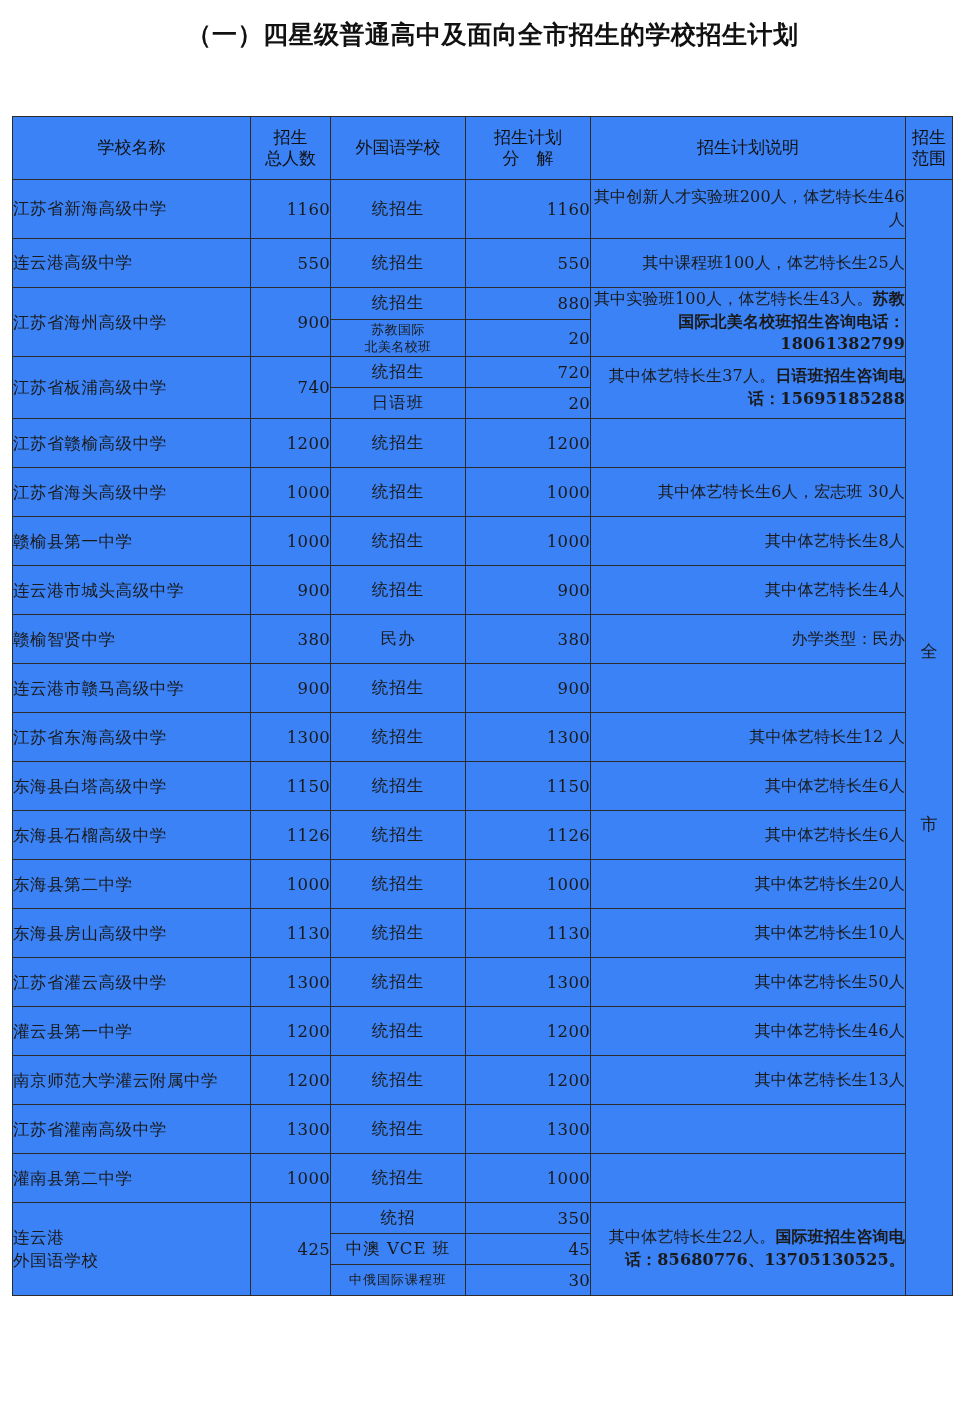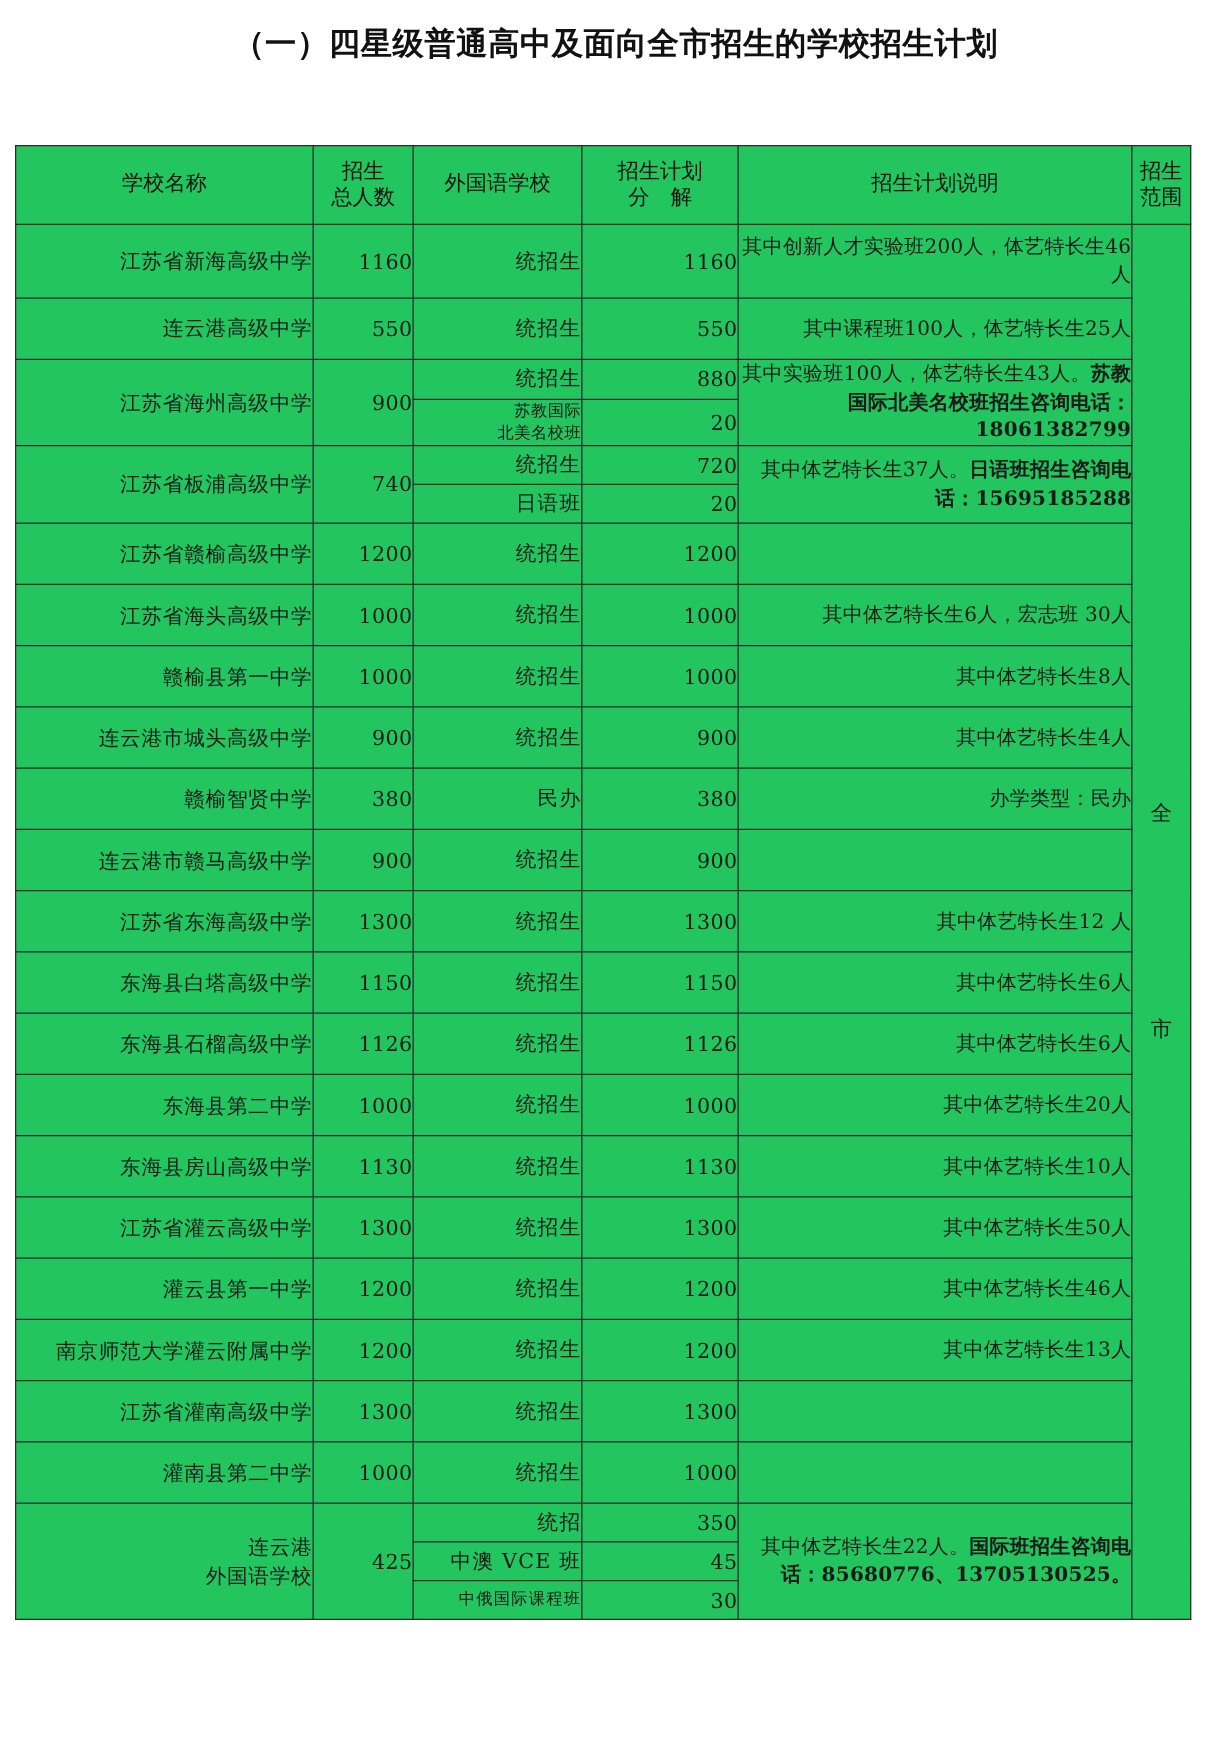--- a/index.html
+++ b/index.html
@@ -35,21 +35,21 @@
   .table-wrap {
     position: absolute;
     left: 12px;
     top: 116px;
     width: 940px;
   }
   table.plan {
     border-collapse: collapse;
     width: 940px;
     table-layout: fixed;
-    background: #22c55e;
+    background: #3b82f6;
   }
   table.plan td, table.plan th {
     border: 1px solid #2b2b2b;
     padding: 0;
     vertical-align: middle;
     font-weight: normal;
   }
   
   col.c-school { width: 238px; }
   col.c-total  { width: 80px; }
@@ -63,34 +63,34 @@
     text-align: center;
     font-family: "DejaVu Sans", "Liberation Sans", sans-serif;
     font-size: 17px;
     font-weight: bold;
     line-height: 1.25;
     color: #111;
   }
   thead td .hl2 { display: block; }
 
   td.school {
-    text-align: right;
+    text-align: left;
     font-size: 16.5px;
     line-height: 1.4;
     padding: 2px 4px;
     letter-spacing: 0.6px;
   }
   td.school .line { display: block; }
   td.num {
     text-align: right;
     font-size: 16.5px;
     letter-spacing: 0.3px;
   }
   td.cat {
-    text-align: right;
+    text-align: center;
     font-size: 16.5px;
     letter-spacing: 1px;
     padding: 3px 2px;
     line-height: 1.35;
   }
   td.cat.small {
     font-size: 13px;
     letter-spacing: 0.4px;
   }
   td.cat.small .line { display: block; }

